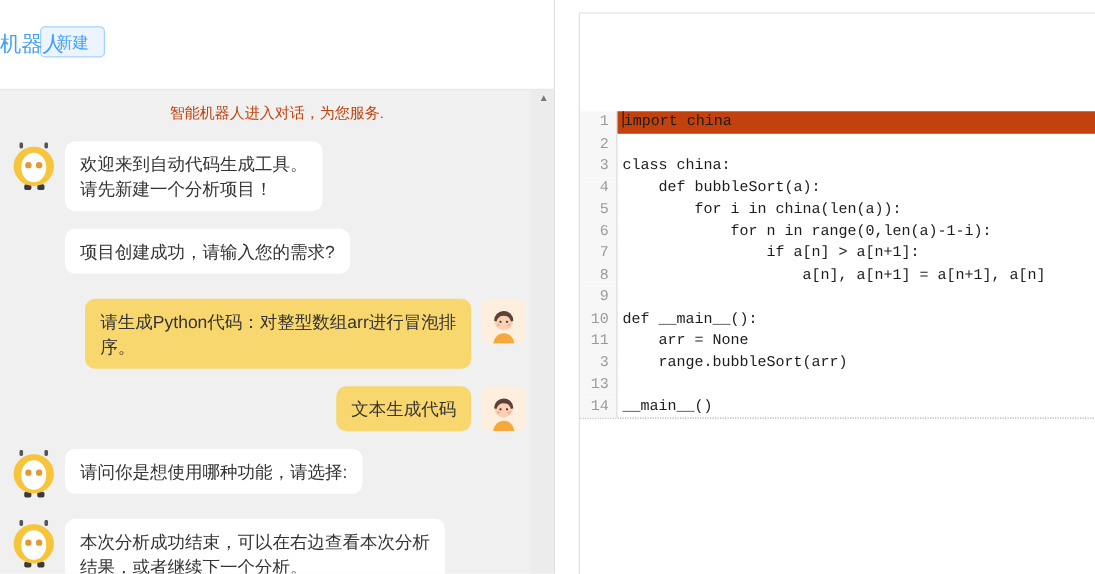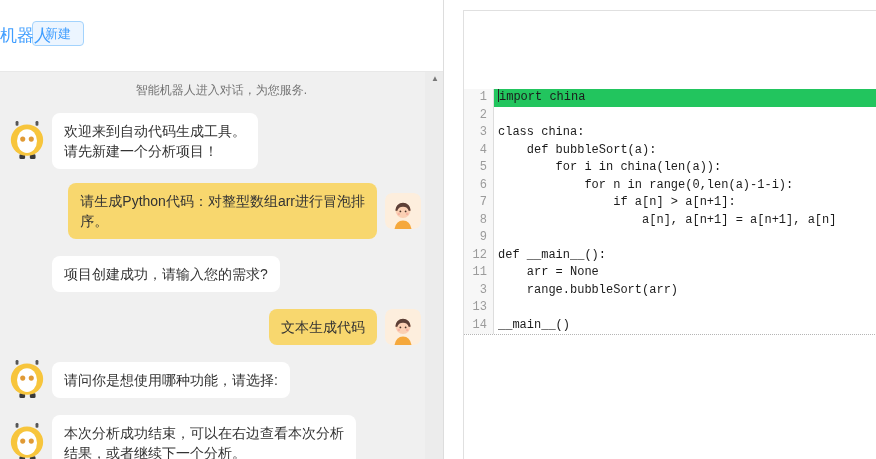--- a/index.html
+++ b/index.html
@@ -23,24 +23,24 @@
   }
   .panel-title {
     position: absolute; left: 0; right: 0; top: 24px; text-align: left;
     color: #409eff; font-size: 17px;
   }
 
   .chat-area { flex: 1; background: #f0f0f0; position: relative; overflow: hidden; }
   .scroll-track { position: absolute; right: 0; top: 0; bottom: 0; width: 18px; background: #ececec; }
   .scroll-up { position: absolute; right: 4px; top: 2px; font-size: 8px; color: #777; cursor: pointer; line-height: 10px; }
 
-  .chat-status { text-align: center; font-size: 12px; color: #737373; margin: 10px 0 14px 0; }
+  .chat-status { text-align: center; font-size: 12px; color: #c2410c; margin: 10px 0 14px 0; }
 
   .message-list { position: relative; }
-  .msg-row { display: flex; align-items: center; margin: 0 22px 14px 8px; }
+  .msg-row { display: flex; align-items: flex-start; margin: 0 22px 14px 8px; }
   .msg-row.user { justify-content: flex-end; }
   .avatar-box { flex: none; }
   .bot-avatar-box { width: 38px; height: 42px; margin-right: 6px; }
   .user-avatar-box { width: 36px; height: 36px; margin-left: 8px; border-radius: 7px; overflow: hidden; }
   .hidden-avatar { visibility: hidden; }
   .bubble {
     background: #fff; border-radius: 8px; padding: 8px 12px;
     font-size: 14px; line-height: 20px; color: #333;
     white-space: pre-line; max-width: 330px;
   }
@@ -56,21 +56,21 @@
   .code-editor {
     font-family: "Liberation Mono", "DejaVu Sans Mono", monospace;
     font-size: 12px; border-bottom: 1px dotted #b5b5b5; cursor: text;
   }
   .code-line { display: flex; height: 17.5px; line-height: 17.5px; }
   .ln {
     flex: none; width: 30px; text-align: right; padding-right: 6px;
     color: #9b9b9b; background: #f7f7f7; border-right: 1px solid #ddd;
   }
   .code-text { flex: 1; padding-left: 4px; white-space: pre; color: #1b1b1b; }
-  .code-line.active .code-text { background: #22c55e; }
+  .code-line.active .code-text { background: #c2410c; }
   .cursor { display: inline-block; width: 0; height: 13px; border-left: 1px solid #222; vertical-align: -2px; }
 </style>
 </head>
 <body>
 
 <div class="left-panel">
   <div class="chat-header">
     <button class="new-btn">新建</button>
     <div class="panel-title">机器人</div>
   </div>
@@ -88,20 +88,39 @@
           <rect x="23" y="36" width="6" height="5" rx="1.5" fill="#3a3a3a"></rect>
           <ellipse cx="20" cy="21" rx="17" ry="16.5" fill="#f7c53c"></ellipse>
           <ellipse cx="20" cy="22" rx="10.5" ry="12.5" fill="#ffffff"></ellipse>
           <circle cx="15.5" cy="20" r="2.7" fill="#e09a35"></circle>
           <circle cx="24.5" cy="20" r="2.7" fill="#e09a35"></circle>
         </svg>
       </span>
     </div>
     <div class="bubble">欢迎来到自动代码生成工具。
 请先新建一个分析项目！</div>
+
+  </div>
+
+  <div class="msg-row bot">
+    <div class="avatar-box bot-avatar-box hidden-avatar">
+      <span>
+        <svg viewBox="0 0 40 44" width="38" height="42">
+          <rect x="8" y="1" width="3" height="5" rx="1.2" fill="#555"></rect>
+          <rect x="29" y="1" width="3" height="5" rx="1.2" fill="#555"></rect>
+          <rect x="12" y="36" width="6" height="5" rx="1.5" fill="#3a3a3a"></rect>
+          <rect x="23" y="36" width="6" height="5" rx="1.5" fill="#3a3a3a"></rect>
+          <ellipse cx="20" cy="21" rx="17" ry="16.5" fill="#f7c53c"></ellipse>
+          <ellipse cx="20" cy="22" rx="10.5" ry="12.5" fill="#ffffff"></ellipse>
+          <circle cx="15.5" cy="20" r="2.7" fill="#e09a35"></circle>
+          <circle cx="24.5" cy="20" r="2.7" fill="#e09a35"></circle>
+        </svg>
+      </span>
+    </div>
+    <div class="bubble">项目创建成功，请输入您的需求?</div>
 
   </div>
 
   <div class="msg-row user">
 
     <div class="bubble">请生成Python代码：对整型数组arr进行冒泡排
 序。</div>
     <div class="avatar-box user-avatar-box">
       <span>
         <svg viewBox="0 0 36 36" width="36" height="36">
@@ -111,39 +130,20 @@
           <path d="M10.3 17.5 a7.7 7.7 0 0 1 15.4 0 l-1.9 0.6 a6 6 0 0 0 -11.6 0 z" fill="#5d4037"></path>
           <circle cx="15.4" cy="18.4" r="0.9" fill="#4a3328"></circle>
           <circle cx="20.6" cy="18.4" r="0.9" fill="#4a3328"></circle>
           <circle cx="13.8" cy="21" r="1.3" fill="#f6b3a2"></circle>
           <circle cx="22.2" cy="21" r="1.3" fill="#f6b3a2"></circle>
         </svg>
       </span>
     </div>
   </div>
 
-  <div class="msg-row bot">
-    <div class="avatar-box bot-avatar-box hidden-avatar">
-      <span>
-        <svg viewBox="0 0 40 44" width="38" height="42">
-          <rect x="8" y="1" width="3" height="5" rx="1.2" fill="#555"></rect>
-          <rect x="29" y="1" width="3" height="5" rx="1.2" fill="#555"></rect>
-          <rect x="12" y="36" width="6" height="5" rx="1.5" fill="#3a3a3a"></rect>
-          <rect x="23" y="36" width="6" height="5" rx="1.5" fill="#3a3a3a"></rect>
-          <ellipse cx="20" cy="21" rx="17" ry="16.5" fill="#f7c53c"></ellipse>
-          <ellipse cx="20" cy="22" rx="10.5" ry="12.5" fill="#ffffff"></ellipse>
-          <circle cx="15.5" cy="20" r="2.7" fill="#e09a35"></circle>
-          <circle cx="24.5" cy="20" r="2.7" fill="#e09a35"></circle>
-        </svg>
-      </span>
-    </div>
-    <div class="bubble">项目创建成功，请输入您的需求?</div>
-
-  </div>
-
   <div class="msg-row user">
 
     <div class="bubble">文本生成代码</div>
     <div class="avatar-box user-avatar-box">
       <span>
         <svg viewBox="0 0 36 36" width="36" height="36">
           <rect width="36" height="36" rx="7" fill="#fdeedd"></rect>
           <path d="M9.5 36 q1.5 -8.5 8.5 -8.5 q7 0 8.5 8.5 z" fill="#f5a83c"></path>
           <circle cx="18" cy="17.5" r="7.5" fill="#fbd0b4"></circle>
           <path d="M10.3 17.5 a7.7 7.7 0 0 1 15.4 0 l-1.9 0.6 a6 6 0 0 0 -11.6 0 z" fill="#5d4037"></path>
@@ -244,21 +244,21 @@
     <span class="ln">8</span>
     <span class="code-text">                    a[n], a[n+1] = a[n+1], a[n]</span>
   </div>
 
   <div class="code-line">
     <span class="ln">9</span>
     <span class="code-text"></span>
   </div>
 
   <div class="code-line">
-    <span class="ln">12</span>
+    <span class="ln">10</span>
     <span class="code-text">def __main__():</span>
   </div>
 
   <div class="code-line">
     <span class="ln">11</span>
     <span class="code-text">    arr = None</span>
   </div>
 
   <div class="code-line">
     <span class="ln">3</span>

